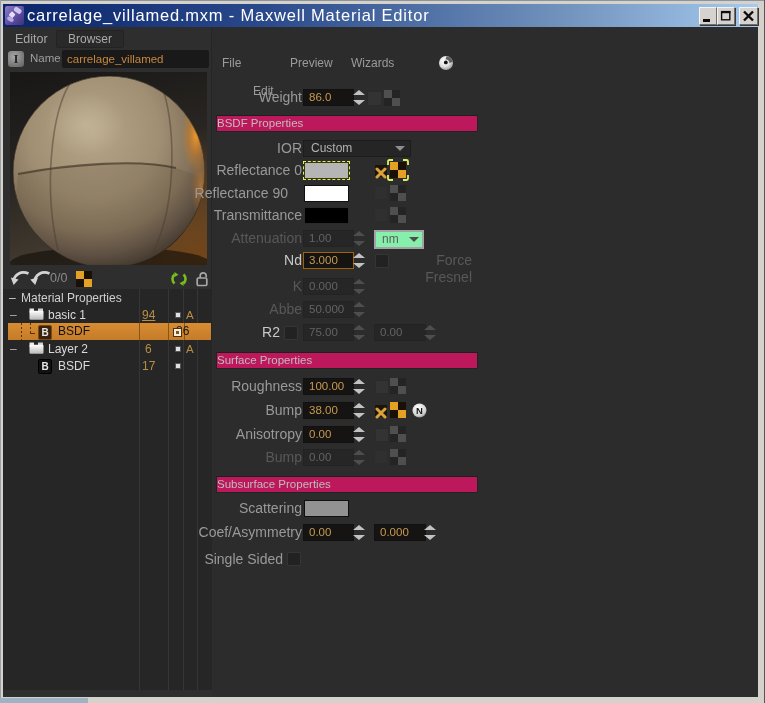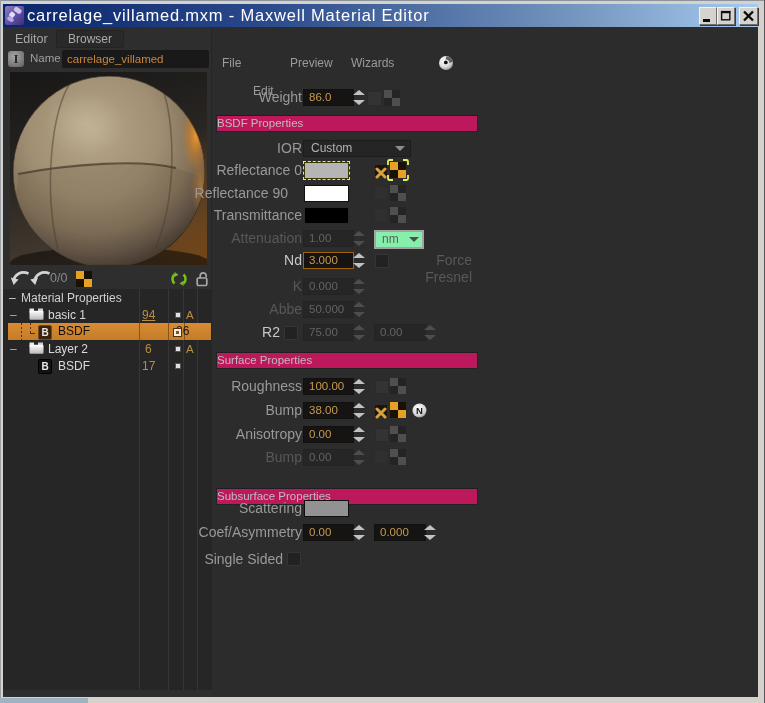--- a/index.html
+++ b/index.html
@@ -273,21 +273,21 @@
 <div class="tri" style="left:353px;top:427px;border-bottom:5px solid #c2c2c2;"></div>
 <div class="tri" style="left:353px;top:437px;border-top:5px solid #c2c2c2;"></div>
 <div class="abs" style="left:375px;top:428px;width:12px;height:12px;background:#333333;border:1px solid #2a2a2a;"></div>
 <div class="abs" style="left:390px;top:426px;width:16px;height:16px;background:conic-gradient(#242424 0 90deg,#4f4f4f 90deg 180deg,#242424 180deg 270deg,#4f4f4f 270deg);"></div>
 <div class="lbl" style="left:182px;top:449px;width:120px;color:#585858;">Bump</div>
 <div class="inp" style="left:303px;top:449px;width:44px;background:#262626;border:1px solid #232323;color:#636363;">0.00</div>
 <div class="tri" style="left:353px;top:450px;border-bottom:5px solid #4e4e4e;"></div>
 <div class="tri" style="left:353px;top:460px;border-top:5px solid #4e4e4e;"></div>
 <div class="abs" style="left:375px;top:451px;width:12px;height:12px;background:#2f2f2f;"></div>
 <div class="abs" style="left:390px;top:449px;width:16px;height:16px;background:conic-gradient(#242424 0 90deg,#4f4f4f 90deg 180deg,#242424 180deg 270deg,#4f4f4f 270deg);"></div>
-<div class="hdr" style="top:488px;">Subsurface Properties</div>
+<div class="hdr" style="top:476px;">Subsurface Properties</div>
 <div class="lbl" style="left:182px;top:500px;width:120px;color:#999999;">Scattering</div>
 <div class="abs" style="left:304px;top:500px;width:43px;height:15px;background:#929292;border:1px solid #101010;"></div>
 <div class="lbl" style="left:182px;top:524px;width:120px;color:#999999;">Coef/Asymmetry</div>
 <div class="inp" style="left:303px;top:524px;width:44px;background:#151413;border:1px solid #111;color:#c79a4e;">0.00</div>
 <div class="tri" style="left:353px;top:525px;border-bottom:5px solid #c2c2c2;"></div>
 <div class="tri" style="left:353px;top:535px;border-top:5px solid #c2c2c2;"></div>
 <div class="inp" style="left:374px;top:524px;width:45px;background:#151413;border:1px solid #111;color:#c79a4e;">0.000</div>
 <div class="tri" style="left:424px;top:525px;border-bottom:5px solid #c2c2c2;"></div>
 <div class="tri" style="left:424px;top:535px;border-top:5px solid #c2c2c2;"></div>
 <div class="lbl" style="left:180px;top:551px;width:103px;color:#999999;">Single Sided</div>

